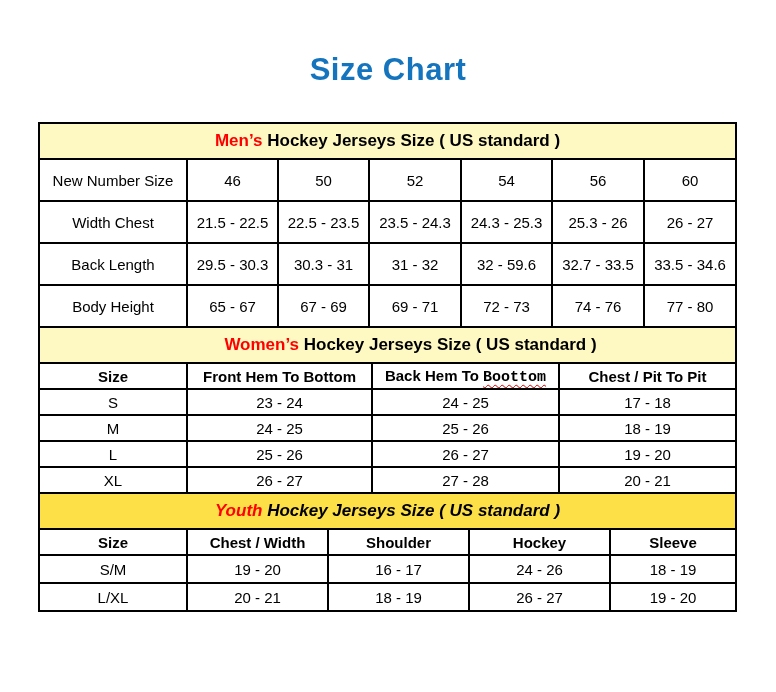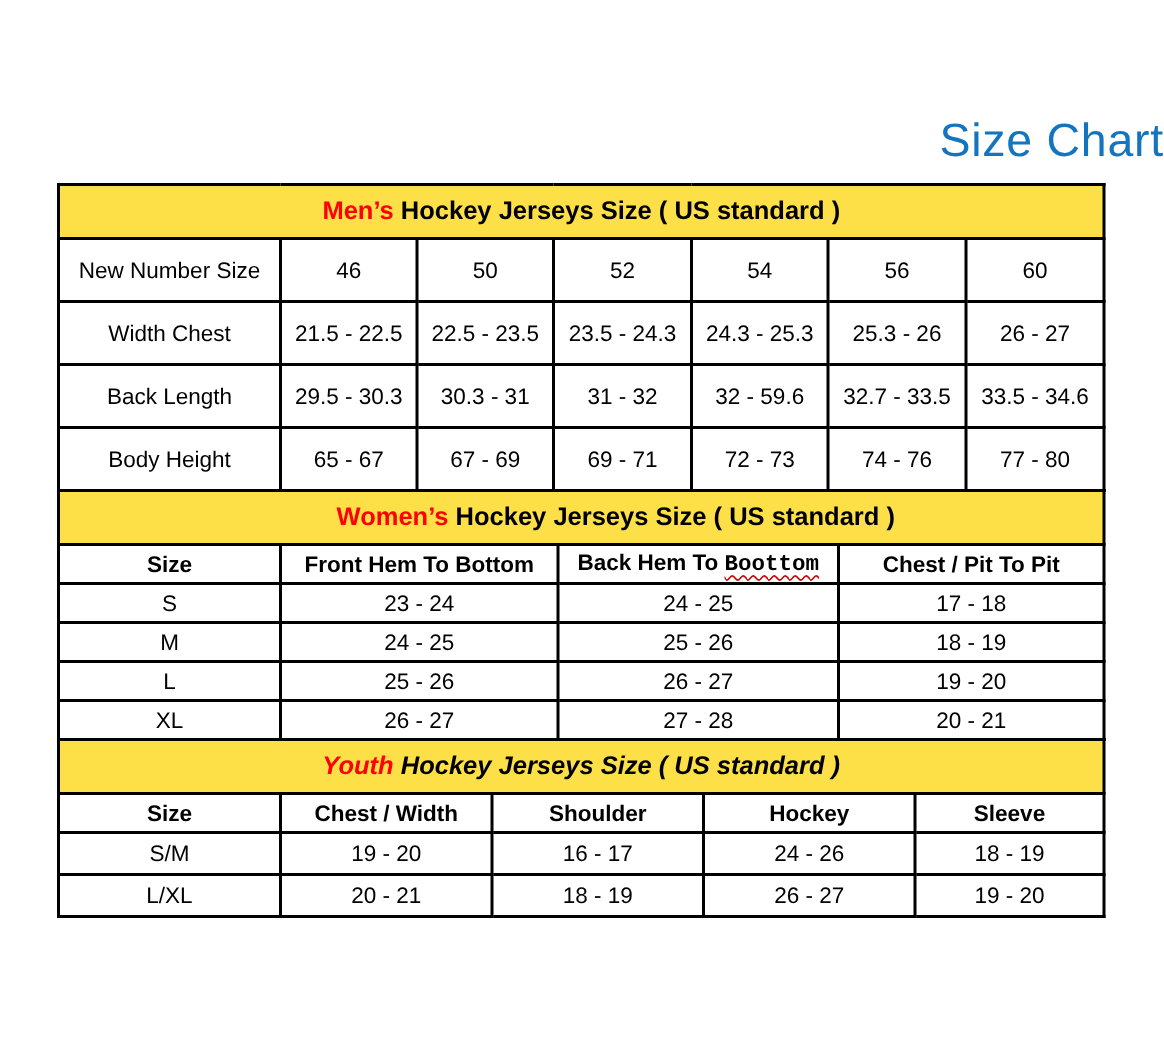--- a/index.html
+++ b/index.html
@@ -6,24 +6,24 @@
   html, body {
     margin: 0; padding: 0;
     width: 776px; height: 692px;
     background: #ffffff;
     font-family: "Liberation Sans", sans-serif;
     overflow: hidden;
   }
   .page { position: relative; width: 776px; height: 692px; }
   .title {
     margin: 0;
-    padding-top: 76px;
-    text-align: right;
+    padding-top: 52px;
+    text-align: center;
     font-size: 31px;
-    font-weight: normal;
+    font-weight: bold;
     letter-spacing: 0.5px;
   }
   .tables {
     position: absolute;
     left: 38px;
     top: 122px;
     width: 697px;
   }
   table {
     border-collapse: collapse;
@@ -75,21 +75,21 @@
         <col style="width:148px">
           <col style="width:91px">
           <col style="width:91px">
           <col style="width:92px">
           <col style="width:91px">
           <col style="width:92px">
           <col style="width:92px">
       </colgroup>
       <tbody>
           <tr class="banner">
-        <td colspan="7" style="background: #fde047;">
+        <td colspan="7" style="background: #fef9c3;">
           <span style="color:#FF0000">Men’s</span><span> Hockey Jerseys Size ( US standard )</span>
         </td>
       </tr>
       <tr class="data-m">
         <td>New Number Size</td>
         <td>46</td>
         <td>50</td>
         <td>52</td>
         <td>54</td>
         <td>56</td>
@@ -127,21 +127,21 @@
 
     <table>
       <colgroup>
         <col style="width:148px">
           <col style="width:185px">
           <col style="width:187px">
           <col style="width:177px">
       </colgroup>
       <tbody>
           <tr class="banner">
-        <td colspan="4" style="background: #fde047; padding-left: 48px;">
+        <td colspan="4" style="background: #fef9c3; padding-left: 48px;">
           <span style="color:#FF0000">Women’s</span><span> Hockey Jerseys Size ( US standard )</span>
         </td>
       </tr>
       <tr class="head">
         <th>Size</th>
         <th>Front Hem To Bottom</th>
         <th><span>Back Hem To </span><span class="squiggle">Boottom</span></th>
         <th>Chest / Pit To Pit</th>
       </tr>
       <tr class="data-w">

